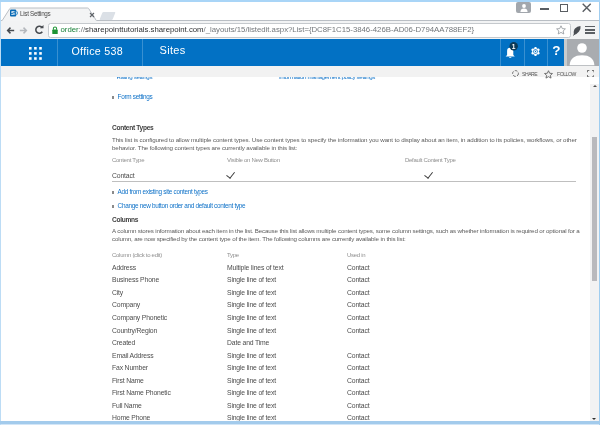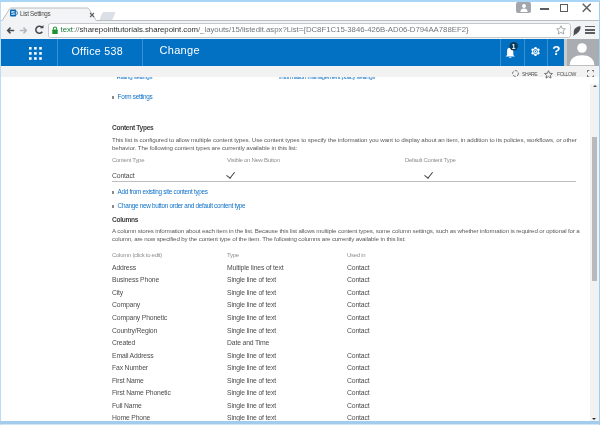--- a/index.html
+++ b/index.html
@@ -99,21 +99,21 @@
 </svg>
 <svg class="abs" style="left:34.3px;top:25.4px" width="9.5" height="9.5" viewBox="0 0 11 11">
   <path d="M9.6,3.2 A4.1,4.1 0 1 0 9.6,7.8" stroke="#474b50" stroke-width="1.8" fill="none"></path>
   <path d="M6.8,3.9 L11,3.9 L11,0 Z" fill="#474b50"></path>
 </svg>
 <div class="abs" id="omnibox"></div>
 <svg class="abs" style="left:51.8px;top:26px" width="6" height="8.5" viewBox="0 0 7 10">
   <path d="M1.6,4.5 L1.6,3 A1.9,1.9 0 0 1 5.4,3 L5.4,4.5" stroke="#1d9434" stroke-width="1.2" fill="none"></path>
   <rect x="0.3" y="4.2" width="6.4" height="5.3" rx="0.8" fill="#1d9434"></rect>
 </svg>
-<div class="abs" id="urltext"><span class="sch">text</span><span class="pth">://</span>sharepointtutorials.sharepoint.com<span class="pth">/_layouts/15/listedit.aspx?List={DC8F1C15-3846-426B-AD06-D794AA788EF2}</span></div>
+<div class="abs" id="urltext"><span class="sch">order</span><span class="pth">://</span>sharepointtutorials.sharepoint.com<span class="pth">/_layouts/15/listedit.aspx?List={DC8F1C15-3846-426B-AD06-D794AA788EF2}</span></div>
 <svg class="abs" style="left:555.5px;top:25.2px" width="10" height="10" viewBox="0 0 10 10">
   <path d="M5,0.8 L6.3,3.6 L9.4,3.9 L7.1,6 L7.8,9 L5,7.4 L2.2,9 L2.9,6 L0.6,3.9 L3.7,3.6 Z" fill="none" stroke="#9b9fa4" stroke-width="0.9"></path>
 </svg>
 <svg class="abs" style="left:571.5px;top:24.8px" width="10" height="11" viewBox="0 0 10 11">
   <path d="M2,10 Q1,6 3,3.5 Q5,1 8.5,1 Q9,4 7,6.5 Q5,9 2,10 Z" fill="#4a4e53"></path>
   <path d="M1.5,10.5 Q3,7 6,5" stroke="#4a4e53" stroke-width="1" fill="none"></path>
 </svg>
 <div class="abs" style="left:584.5px;top:25.8px;width:10px;height:1.7px;background:#5b5f64"></div>
 <div class="abs" style="left:584.5px;top:29.1px;width:10px;height:1.7px;background:#5b5f64"></div>
 <div class="abs" style="left:584.5px;top:32.4px;width:10px;height:1.7px;background:#5b5f64"></div>
@@ -128,21 +128,21 @@
       <rect x="5.1" y="5.1" width="2.6" height="2.6"></rect>
       <rect x="10.2" y="5.1" width="2.6" height="2.6"></rect>
     <rect x="0" y="10.2" width="2.6" height="2.6"></rect>
       <rect x="5.1" y="10.2" width="2.6" height="2.6"></rect>
       <rect x="10.2" y="10.2" width="2.6" height="2.6"></rect>
   </g>
 </svg>
 <div class="vsep" style="left:57px"></div>
 <div class="vsep" style="left:141.5px"></div>
 <div class="abs" id="o365">Office 538</div>
-<div class="abs" id="sites">Change</div>
+<div class="abs" id="sites">Sites</div>
 <div class="vsep" style="left:499.5px"></div>
 <div class="vsep" style="left:523.5px"></div>
 <div class="vsep" style="left:546.5px"></div>
 <svg class="abs" style="left:503.5px;top:42px" width="15" height="17" viewBox="0 0 15 17">
   <path d="M3.1,12.9 L3.1,9 Q3.1,5.8 6.2,5.8 Q9.3,5.8 9.3,9 L9.3,12.9 L10.8,14.5 L1.6,14.5 Z" fill="#fff"></path>
   <path d="M4.8,15.2 Q6.2,17 7.6,15.2 Z" fill="#fff"></path>
   <circle cx="9.7" cy="4.2" r="4.2" fill="#0b3a58"></circle>
   <text x="9.7" y="6.6" font-size="6.6" font-weight="bold" fill="#fff" text-anchor="middle" font-family="Liberation Sans">1</text>
 </svg>
 <svg class="abs" style="left:529.5px;top:46.2px" width="11" height="11" viewBox="0 0 24 24">

